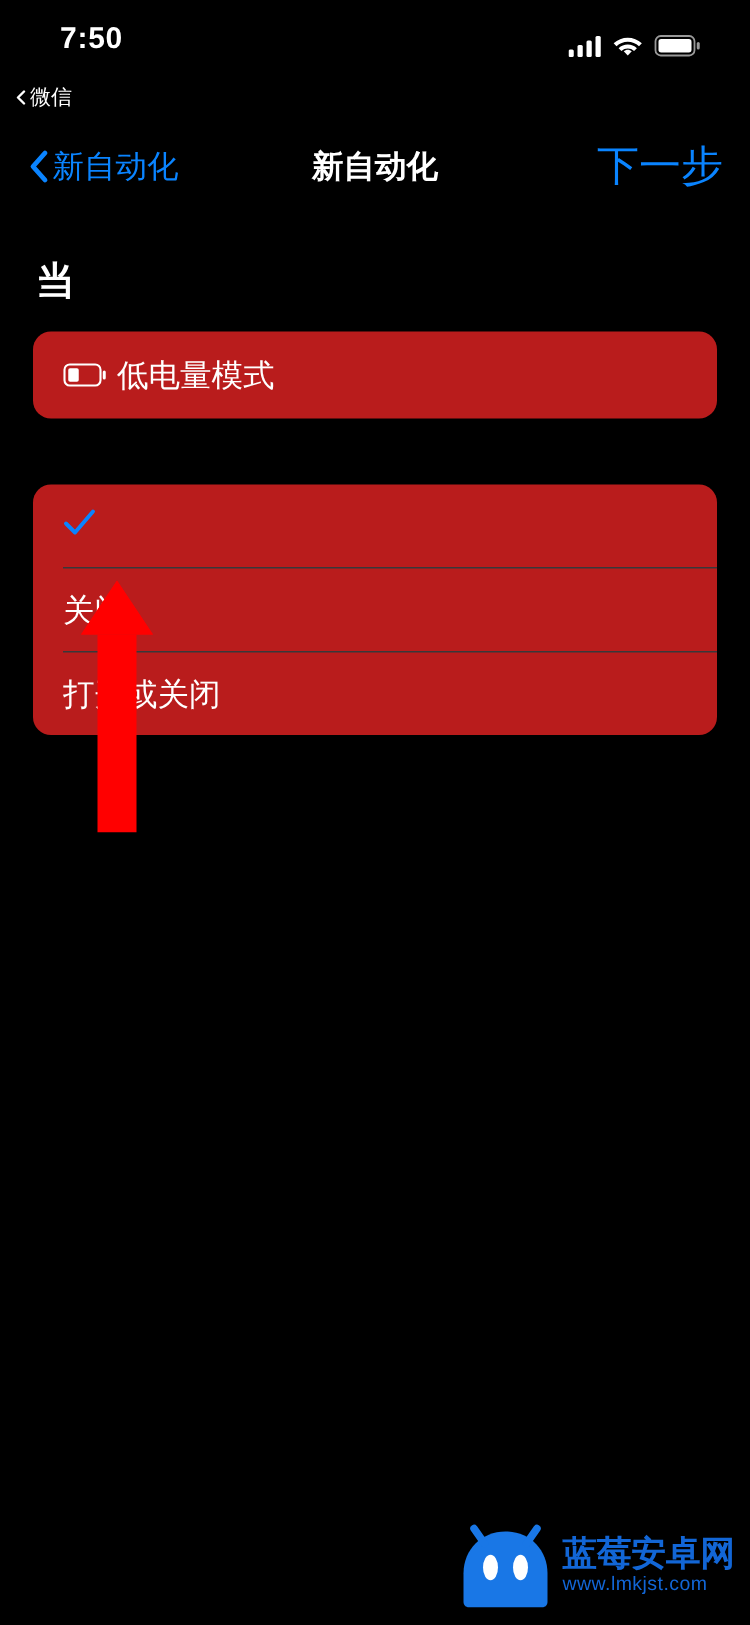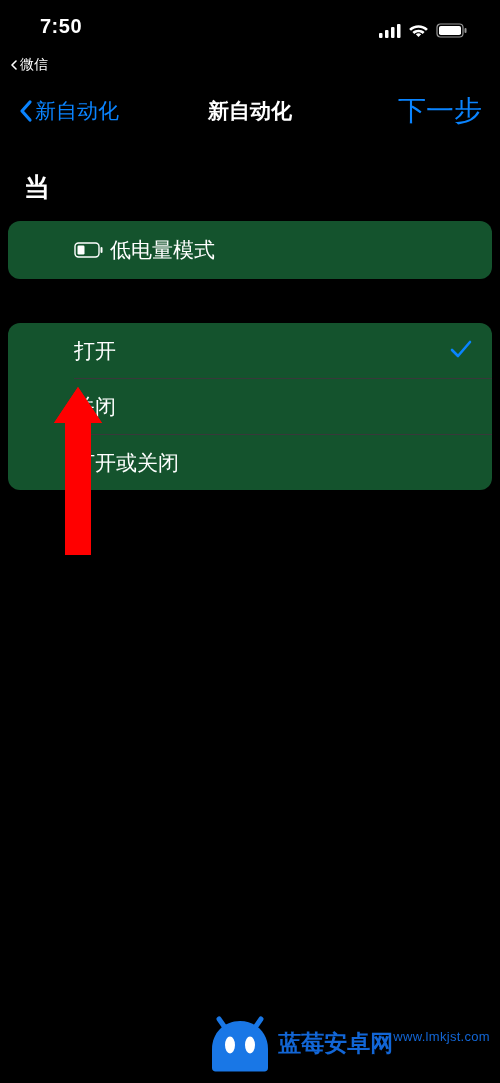--- a/index.html
+++ b/index.html
@@ -79,24 +79,23 @@
     .nav-next {
       color: #0a84ff;
       font-size: 28px;
     }
     .section-header {
       font-size: 26px;
       font-weight: 700;
       padding: 30px 24px 16px;
     }
     .card {
-      background: #14532d;
+      background: #b91c1c;
       border-radius: 12px;
-      margin: 0 8px;
-      padding-left: 46px;
+      margin: 0 22px;
     }
     .card.trigger {
       margin-bottom: 44px;
     }
     .row {
       display: flex;
       align-items: center;
       padding: 15px 20px;
       font-size: 21px;
       position: relative;
@@ -137,20 +136,21 @@
       align-items: center;
       gap: 8px;
       pointer-events: none;
     }
     .wm-icon {
       width: 60px;
       height: 60px;
     }
     .wm-text {
       display: flex;
+      flex-direction: column;
       line-height: 1.15;
     }
     .wm-title {
       font-size: 23px;
       font-weight: 700;
       color: #1266d6;
     }
     .wm-url {
       font-size: 13px;
       color: #1266d6;
@@ -212,21 +212,20 @@
           <rect x="3.5" y="3.5" width="7" height="9" rx="1.2" fill="#fff"></rect>
           <rect x="26.5" y="5" width="2" height="6" rx="1" fill="#fff"></rect>
         </svg>
       </span>
       <span class="label">低电量模式</span>
     </div>
   </div>
 
   <div class="card">
     <div class="row option">
-      <span class="label">打开</span>
       <span class="checkmark">
         <svg width="22" height="20" viewBox="0 0 22 20">
           <path d="M2 11 L8 17 L20 3" stroke="#0a84ff" stroke-width="2.6" fill="none" stroke-linecap="round" stroke-linejoin="round"></path>
         </svg>
       </span>
     </div>
     <div class="divider"></div>
     <div class="row option">
       <span class="label">关闭</span>
     </div>

